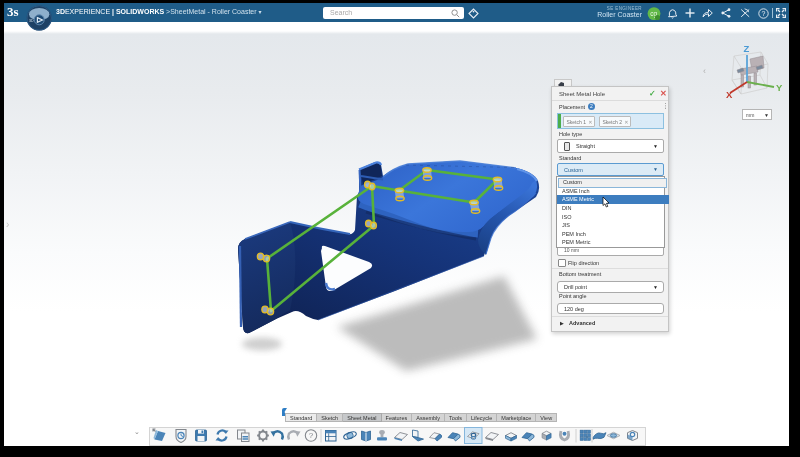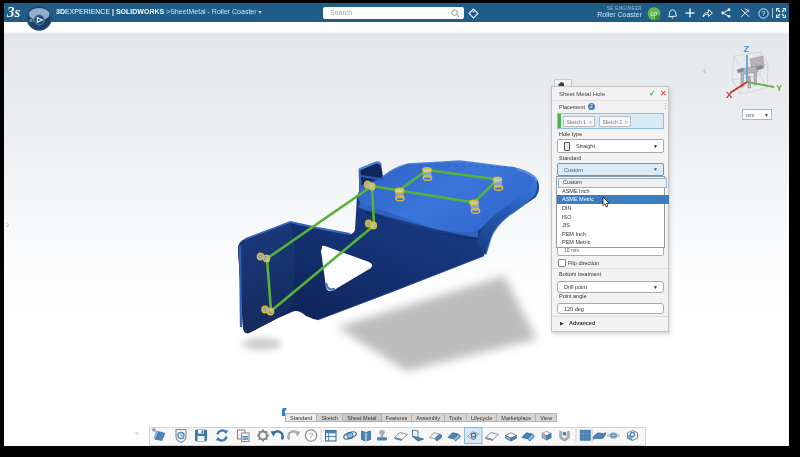--- a/index.html
+++ b/index.html
@@ -8,21 +8,21 @@
   .abs{position:absolute;}
   #topbar{left:4px;top:3px;width:785px;height:19px;background:#1f5c88;}
   #viewport{left:4px;top:22px;width:785px;height:424px;
     background:linear-gradient(180deg,#ffffff 0px,#ffffff 9px,#e4e8ec 12px,#e8ebee 70px,#f1f3f5 150px,#fafbfc 230px,#ffffff 290px,#ffffff 424px);}
 </style>
 </head>
 <body>
 <div id="viewport" class="abs"></div>
 <div id="topbar" class="abs"></div>
 
-<div class="abs" style="left:7px;top:4px;color:#fff;font-style:italic;font-weight:bold;font-size:15px;font-family:'Liberation Serif',serif;">3s</div>
+<div class="abs" style="left:7px;top:4px;color:#fff;font-weight:bold;font-size:13px;font-family:'Liberation Serif',serif;">3s</div>
 
 <svg class="abs" style="left:26px;top:5px;" width="27" height="27" viewBox="0 0 27 27">
   <circle cx="13.2" cy="13" r="12.6" fill="#1d4165"></circle>
   <circle cx="13.2" cy="13" r="12.2" fill="none" stroke="#2e5e8c" stroke-width="0.8"></circle>
   <ellipse cx="13.2" cy="9.2" rx="10.2" ry="6.2" fill="#8fb0cc"></ellipse>
   <circle cx="13.2" cy="14.8" r="5.0" fill="#1d4a74" stroke="#5e87ae" stroke-width="1"></circle>
   <path d="M11.4 12.6 L16.4 15 L11.4 17.4 Z" fill="none" stroke="#dce8f2" stroke-width="1.2"></path>
   <text x="3" y="17" font-size="3.5" fill="#cfe0ec">3D</text>
 </svg>
 <div class="abs" style="left:56px;top:8px;font-size:7px;color:#ffffff;"><b>3D</b>EXPERIENCE <b>| SOLIDWORKS</b> <span style="color:#cfe0ec">&gt;SheetMetal - Roller Coaster <span style="font-size:6px">▾</span></span></div>

